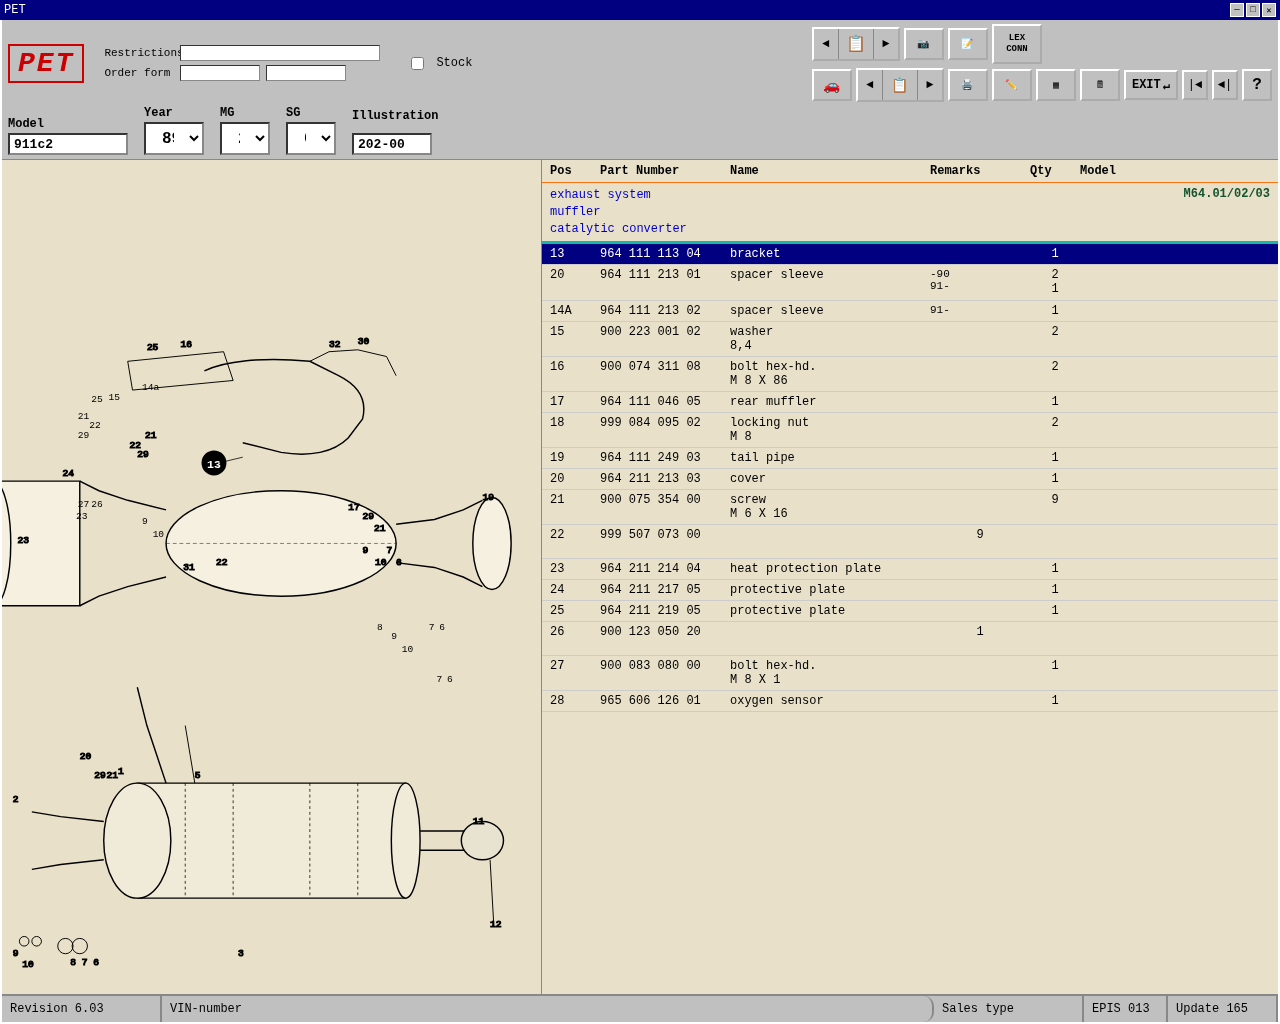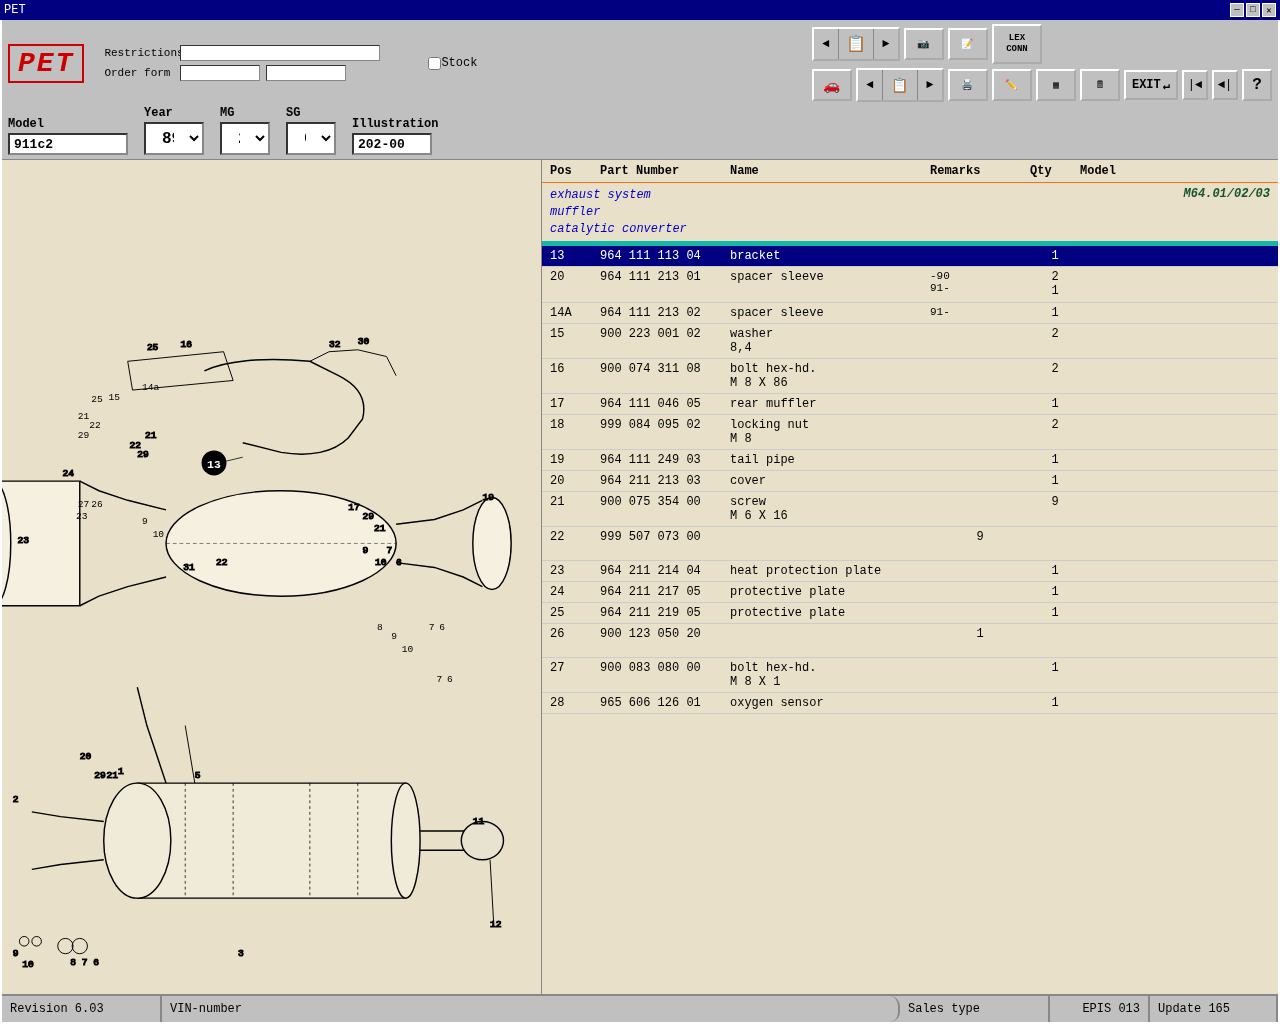--- a/index.html
+++ b/index.html
@@ -99,22 +99,22 @@
       background: #fff;
       border: 1px inset #888;
       height: 16px;
       width: 80px;
       font-size: 11px;
     }
 
     #stock-checkbox {
       display: flex;
       align-items: center;
-      gap: 0;
-      margin-left: 38px;
+      gap: 12px;
+      margin-left: 21px;
     }
 
     
     #toolbar-right {
       display: flex;
       flex-direction: column;
       gap: 4px;
       margin-left: auto;
     }
 
@@ -205,20 +205,21 @@
       padding: 2px 12px;
       font-family: 'Courier New', Courier, monospace;
     }
 
     .model-select-sm {
       width: 50px;
     }
 
     .illustration-input {
       width: 80px;
+      margin-top: 8px;
     }
 
     
     #content {
       display: flex;
       flex: 1;
       overflow: hidden;
     }
 
     
@@ -252,24 +253,23 @@
       display: grid;
       grid-template-columns: 50px 130px 200px 100px 50px 80px;
       font-weight: bold;
       font-size: 12px;
     }
 
     
     #category-row {
       background: #e8e0c8;
       padding: 4px 8px;
-      border-bottom: 5px solid #14b8a6;
+      border-bottom: 3px solid #14b8a6;
       display: flex;
       justify-content: space-between;
-      font-style: italic;
     }
 
     .category-text {
       color: #0000cc;
       font-size: 12px;
       line-height: 1.4;
     }
 
     .model-ref {
       color: #14532d;
@@ -318,22 +318,22 @@
       height: 100%;
       display: flex;
       align-items: center;
       padding: 0 8px;
       font-size: 12px;
     }
 
     .status-revision { width: 160px; }
     .status-vin { flex: 1; border-radius: 10px; }
     .status-sales { width: 150px; }
-    .status-epis { width: 100px; justify-content: flex-end; }
-    .status-update { width: 128px; }
+    .status-epis { width: 84px; }
+    .status-update { width: 110px; }
 
     
     .nav-arrows {
       display: flex;
       align-items: center;
       gap: 0;
       border: 2px outset #fff;
     }
 
     .nav-arrow-btn {

